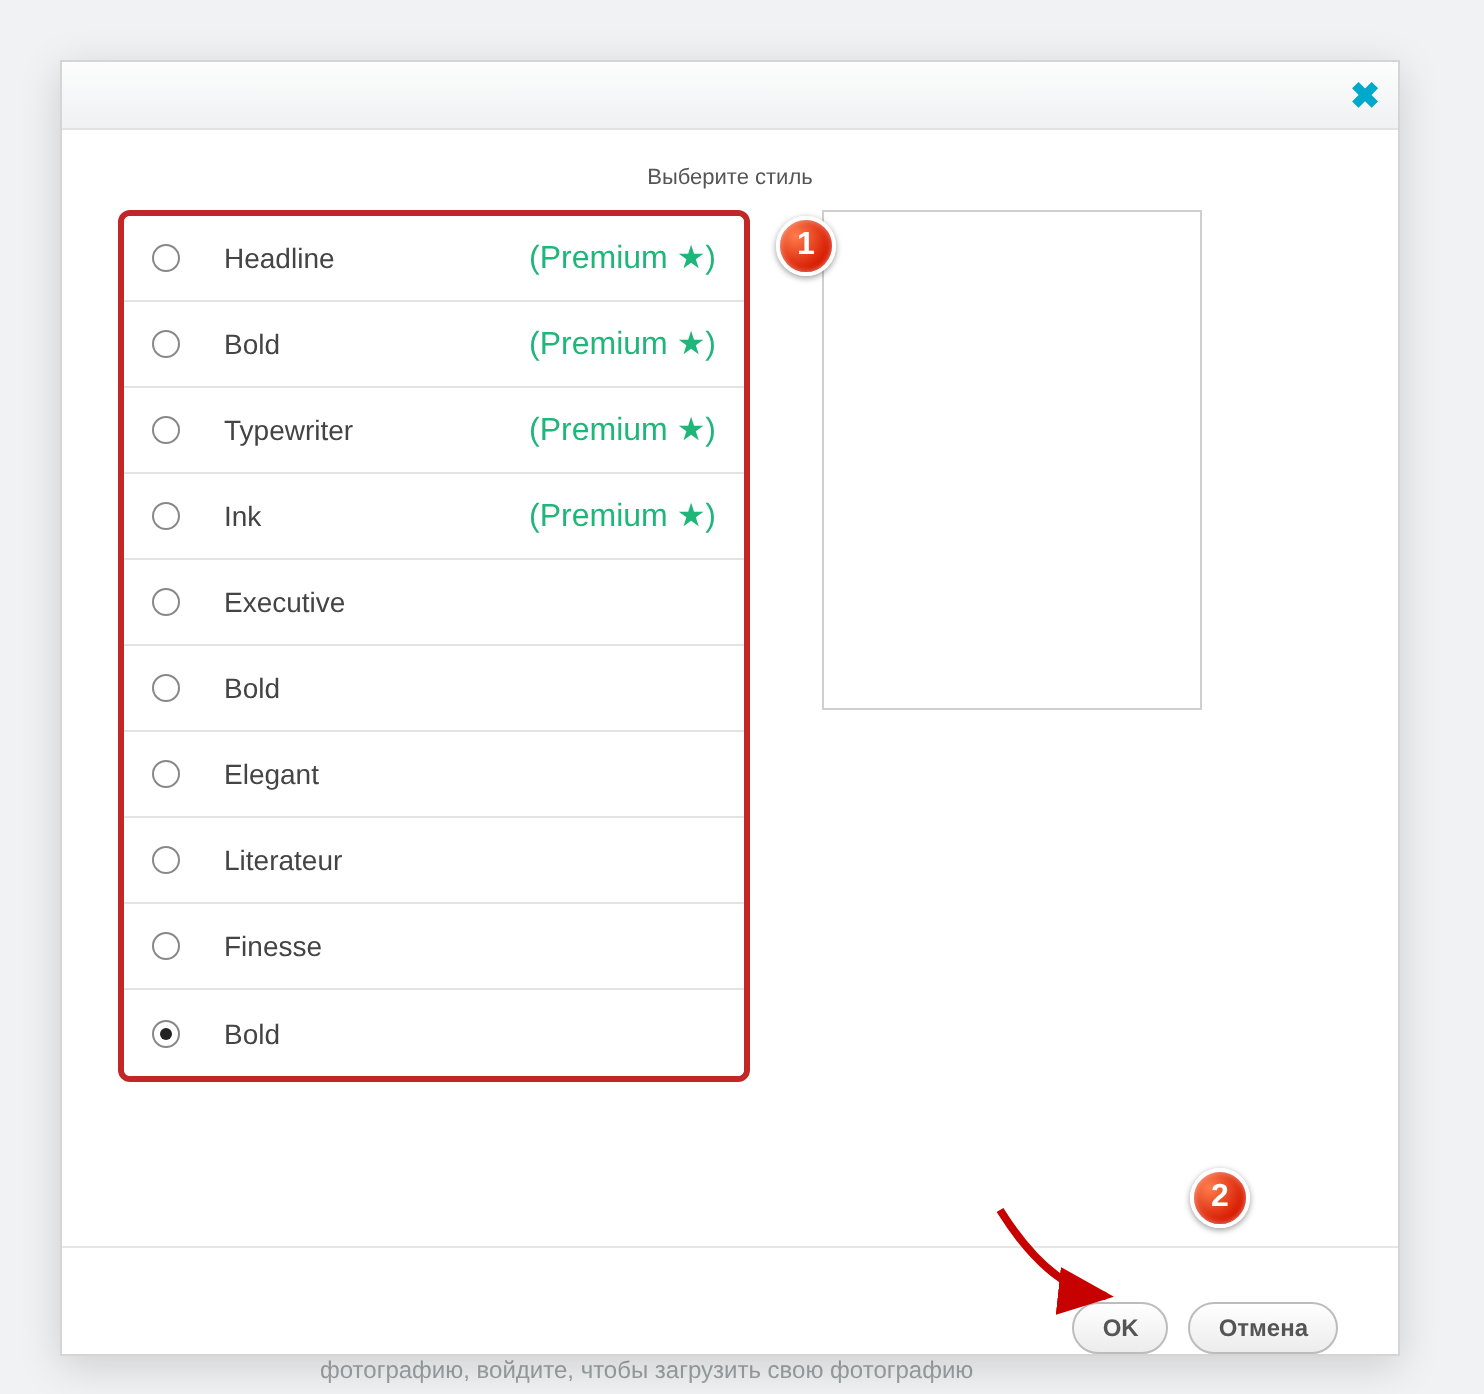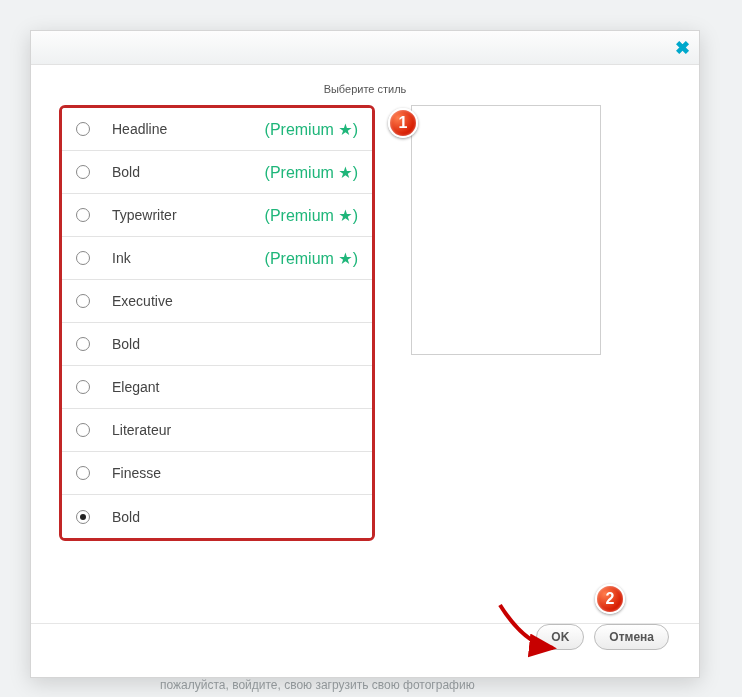--- a/index.html
+++ b/index.html
@@ -102,21 +102,21 @@
     width: 190px;
     height: 250px;
     border: 1px solid #cfcfcf;
     background: #fff;
   }
   .dialog-footer {
     border-top: 1px solid #e6e6e6;
     height: 54px;
     display: flex;
     justify-content: flex-end;
-    align-items: flex-start;
+    align-items: flex-end;
     gap: 10px;
     padding-right: 30px;
   }
   .btn {
     padding: 5px 14px;
     font-size: 12px;
     font-weight: bold;
     color: #555;
     background: linear-gradient(#fff, #ececec);
     border: 1px solid #bcbcbc;
@@ -150,21 +150,21 @@
   .bg-text {
     position:absolute;
     font-size:12px;
     color:#9aa0a3;
     white-space:nowrap;
   }
 </style>
 </head>
 <body>
 
-<div class="bg-text" style="left:160px; top:678px;">пожалуйста, войдите, свою загрузить свою фотографию</div>
+<div class="bg-text" style="left:160px; top:678px;">фотографию, войдите, чтобы загрузить свою фотографию</div>
 
 <div class="dialog">
   <div class="dialog-header">
     <span class="close-icon">✖</span>
   </div>
 
   <div class="dialog-body">
     <div class="section-title">Выберите стиль</div>
 
     <div class="content-row">

